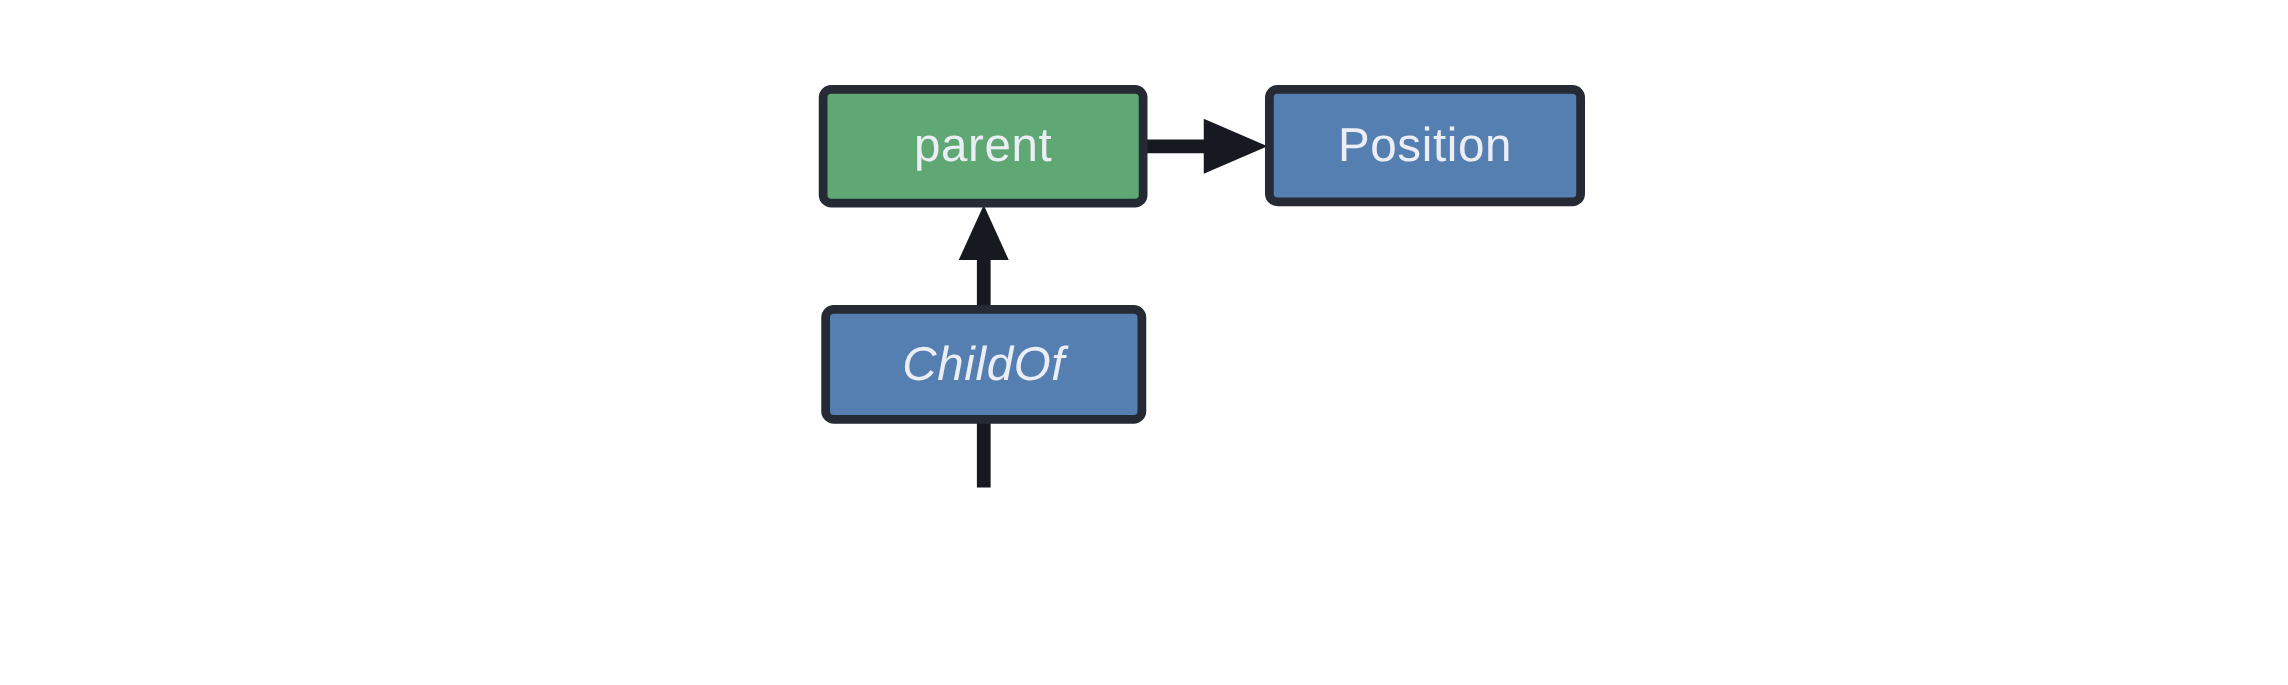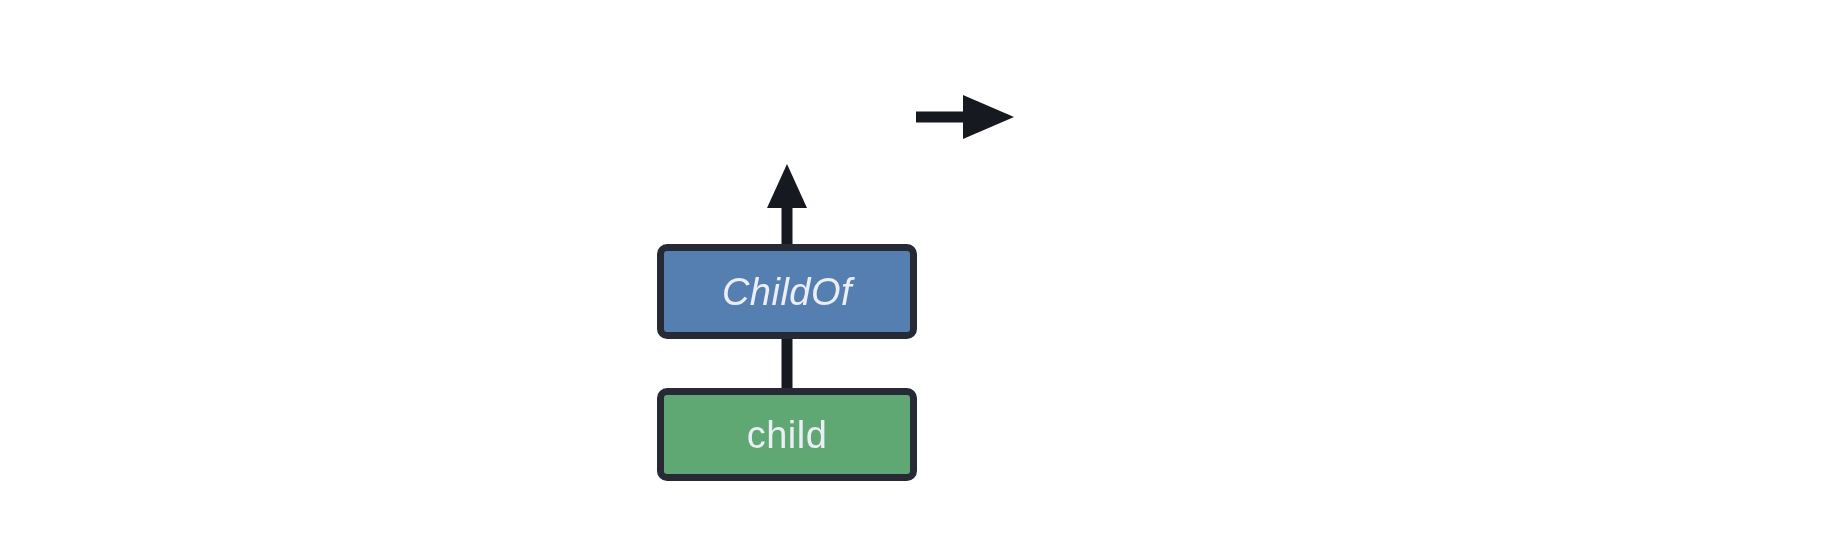--- a/index.html
+++ b/index.html
@@ -78,23 +78,26 @@
     <g>
       <line class="edge-stroke" x1="787" y1="246" x2="787" y2="204"></line>
       <polygon class="edge-head" points="767,208 787,164 807,208"></polygon>
     </g>
 
     <g>
       <line class="edge-stroke" x1="787" y1="337" x2="787" y2="390"></line>
     </g>
   </svg>
 
+  <div class="node node--entity node-parent">
+    <span>parent</span>
+  </div>
 
+  <div class="node node--relation node-position">
+    <span>Position</span>
+  </div>
 
   <div class="node node--relation node-childof">
     <span>ChildOf</span>
   </div>
 
-  <div class="node node--entity node-child">
-    <span>child</span>
-  </div>
 
 </div>
 
 </body></html>

